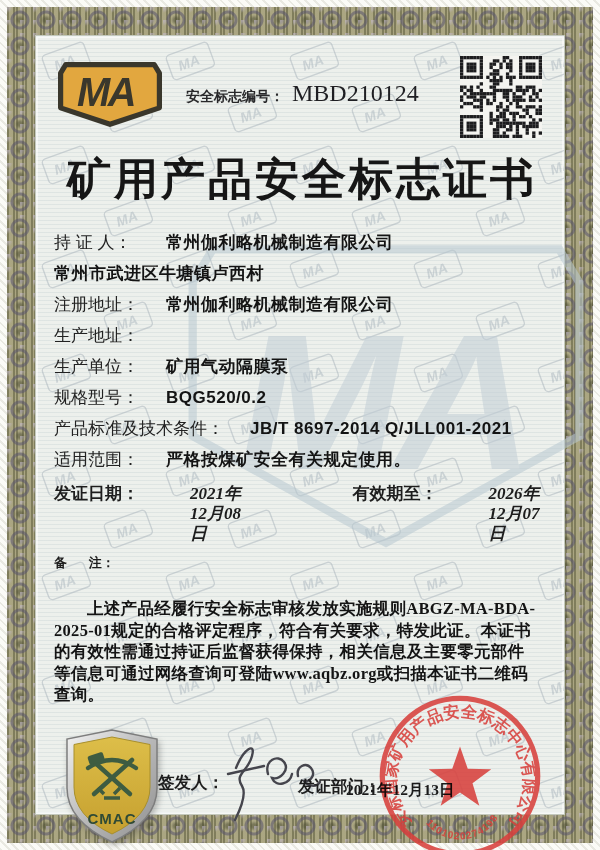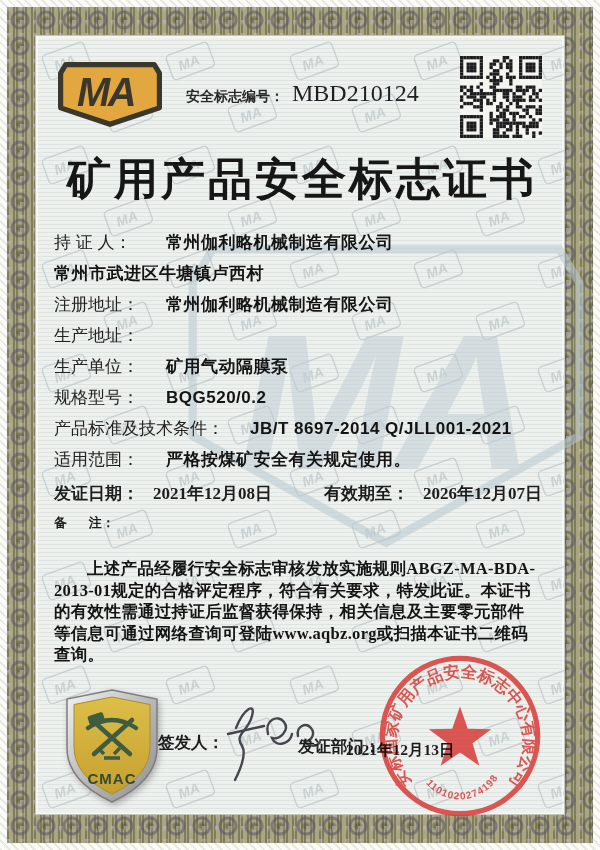--- a/index.html
+++ b/index.html
@@ -38,23 +38,23 @@
   .qr{width:82px;height:82px;margin:-4px 8px 0 0;flex:0 0 auto;}
 
   .title{text-align:center;font-family:"Liberation Serif",serif;font-weight:bold;
     font-size:44px;letter-spacing:3px;color:#161616;margin-top:4px;}
 
   .fields{margin-top:24px;}
   .frow{display:flex;margin-bottom:11px;line-height:20px;}
   .frow .flabel{flex:0 0 112px;font-size:17px;font-weight:normal;color:#222;white-space:pre;}
   .frow .fvalue{flex:1;font-family:Liberation Sans, sans-serif;font-weight:bold;font-size:17px;color:#141414;letter-spacing:.5px;}
   .frow.wide .flabel{flex:0 0 auto;margin-right:26px;}
-  .daterow{display:flex;margin-top:14px;line-height:20px;}
+  .daterow{display:flex;margin-top:14px;line-height:20px;gap:37px;}
   .daterow .flabel{font-size:17px;font-weight:bold;white-space:pre;}
-  .daterow .fvalue{font-family:"Liberation Serif",serif;font-weight:bold;font-size:17px;margin-left:14px;}
+  .daterow .fvalue{font-family:"Liberation Serif",serif;font-weight:bold;font-size:17px;margin-left:14px;font-style:italic;}
   .daterow .gap{width:52px;}
   .remark{margin-top:10px;font-size:13px;font-weight:bold;white-space:pre;}
 
   .statement{margin-top:26px;padding-right:12px;text-indent:2em;
     font-family:"Liberation Serif",serif;font-weight:bold;font-size:16.5px;
     line-height:21.5px;color:#141414;letter-spacing:.3px;}
 
   .footer{position:relative;height:180px;margin-top:10px;}
   .cmac{position:absolute;left:8px;top:12px;width:100px;height:116px;filter:drop-shadow(2px 3px 3px rgba(60,60,60,.35));}
   .signer-label{position:absolute;left:104px;top:56px;font-size:16.5px;font-weight:bold;font-family:Liberation Mono, monospace;}
@@ -450,21 +450,21 @@
         <div class="daterow">
           <span class="flabel">发证日期：</span>
           <span class="fvalue">2021年12月08日</span>
           <span class="gap"></span>
           <span class="flabel">有效期至：</span>
           <span class="fvalue">2026年12月07日</span>
         </div>
         <div class="remark">备      注：</div>
       </div>
 
-      <div class="statement">上述产品经履行安全标志审核发放实施规则ABGZ-MA-BDA-2013-01规定的合格评定程序，符合有关要求，特发此证。本证书的有效性需通过持证后监督获得保持，相关信息及主要零元部件等信息可通过网络查询可登陆www.aqbz.org或扫描本证书二维码查询。</div>
+      <div class="statement">上述产品经履行安全标志审核发放实施规则ABGZ-MA-BDA-2025-01规定的合格评定程序，符合有关要求，特发此证。本证书的有效性需通过持证后监督获得保持，相关信息及主要零元部件等信息可通过网络查询可登陆www.aqbz.org或扫描本证书二维码查询。</div>
 
       <div class="footer">
         <svg class="cmac" viewBox="0 0 100 116" xmlns="http://www.w3.org/2000/svg">
           <defs>
             <linearGradient id="silver" x1="0" y1="0" x2="1" y2="1">
               <stop offset="0" stop-color="#f3f3f3"></stop>
                 <stop offset=".5" stop-color="#b9b9b9"></stop>
                 <stop offset="1" stop-color="#8f8f8f"></stop>
             </linearGradient>
             <linearGradient id="gold" x1="0" y1="0" x2="0" y2="1">

